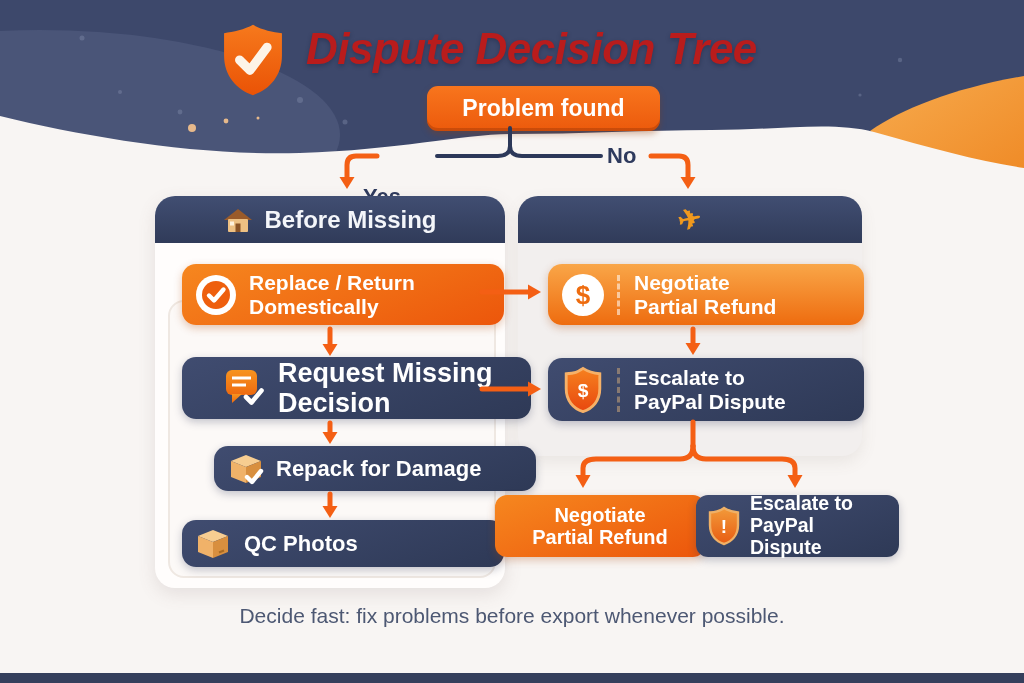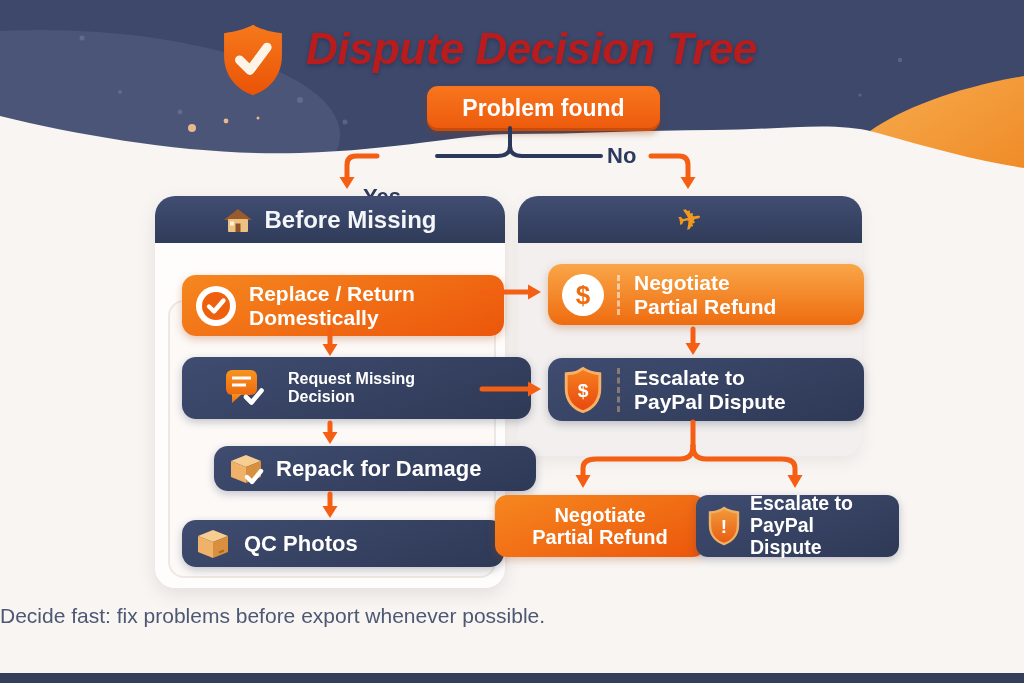--- a/index.html
+++ b/index.html
@@ -29,35 +29,35 @@
               justify-content:center;gap:11px;background:linear-gradient(180deg,#414e72,#303b59);
               font-size:24px;font-weight:700;}
   #before-header{left:155px;top:196px;width:350px;color:#f4f6fa;}
   #after-header{left:518px;top:196px;width:344px;color:#f3d7a3;}
   
   .box{border-radius:14px;display:flex;align-items:center;padding:0 13px;color:#fff;font-weight:700;}
   .box .lines{display:flex;flex-direction:column;line-height:1.12;}
   .navy{background:linear-gradient(160deg,#404c70,#2e3956);box-shadow:0 3px 8px rgba(45,55,85,.28);}
   .orange{background:linear-gradient(160deg,#f6871f,#ec560b);box-shadow:0 3px 8px rgba(170,70,10,.30);}
   .orange-v{background:linear-gradient(180deg,#f9a648,#ee6c0f);box-shadow:0 3px 8px rgba(170,70,10,.30);}
-  #box-replace{left:182px;top:264px;width:296px;height:61px;font-size:21px;gap:12px;margin-top:11px;}
-  #box-request{left:182px;top:357px;width:296px;height:62px;font-size:16px;gap:20px;padding-left:40px;}
+  #box-replace{left:182px;top:264px;width:296px;height:61px;font-size:21px;gap:12px;}
+  #box-request{left:182px;top:357px;width:296px;height:62px;font-size:27px;gap:10px;padding-left:40px;}
   #box-repack{left:182px;top:446px;width:296px;height:45px;font-size:22px;gap:11px;margin-left:32px;}
   #box-qc{left:182px;top:520px;width:296px;height:47px;font-size:22px;gap:13px;}
   #box-negotiate{left:548px;top:264px;width:290px;height:61px;font-size:21px;gap:6px;}
   #box-escalate{left:548px;top:358px;width:290px;height:63px;font-size:21px;gap:6px;}
   .divider-w{height:40px;border-left:3px dashed rgba(255,255,255,.55);margin:0 8px 0 6px;}
   .divider-d{height:44px;border-left:3px dashed rgba(180,150,118,.65);margin:0 8px 0 6px;}
   
   #outcome-negotiate{left:495px;top:495px;width:184px;height:62px;border-radius:12px;
                      justify-content:center;text-align:center;font-size:20px;}
   #outcome-escalate{left:696px;top:495px;width:183px;height:62px;border-radius:12px;
                     font-size:19.5px;gap:8px;padding:0 10px;}
   
-  #footer-note{left:0;top:604px;width:1024px;text-align:left;font-size:21px;
+  #footer-note{left:0;top:604px;width:1024px;text-align:center;font-size:21px;
                font-weight:500;color:#4d5873;}
   #footer-band{left:0;top:673px;width:1024px;height:10px;background:#353f5c;}
   svg{display:block;}
   #bg-svg,#arrow-svg{position:absolute;left:0;top:0;pointer-events:none;}
 </style>
 </head>
 <body>
 
 <svg id="bg-svg" width="1024" height="260" viewBox="0 0 1024 260">
   <defs>

